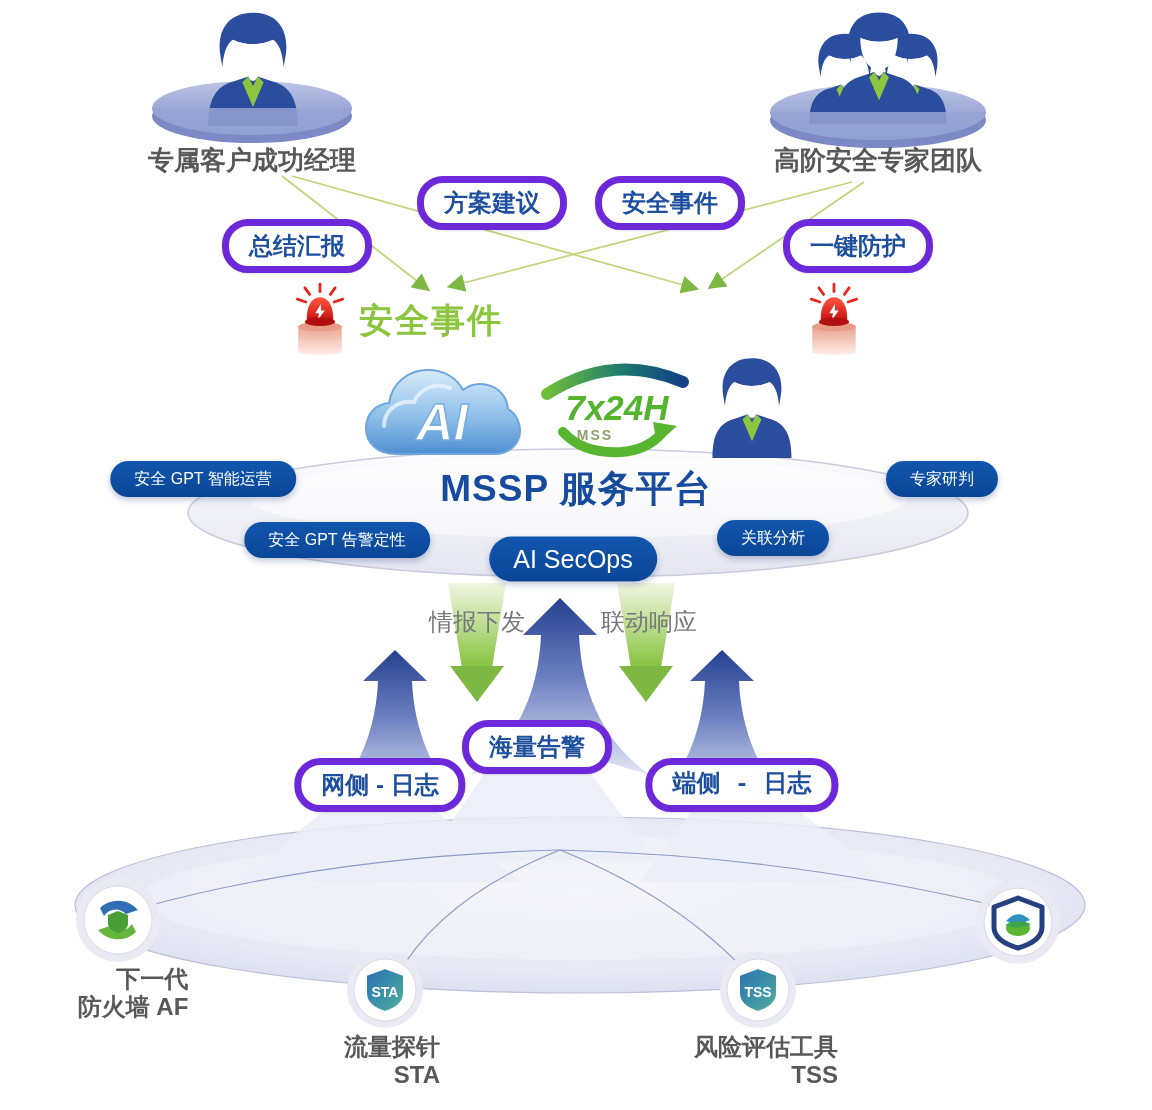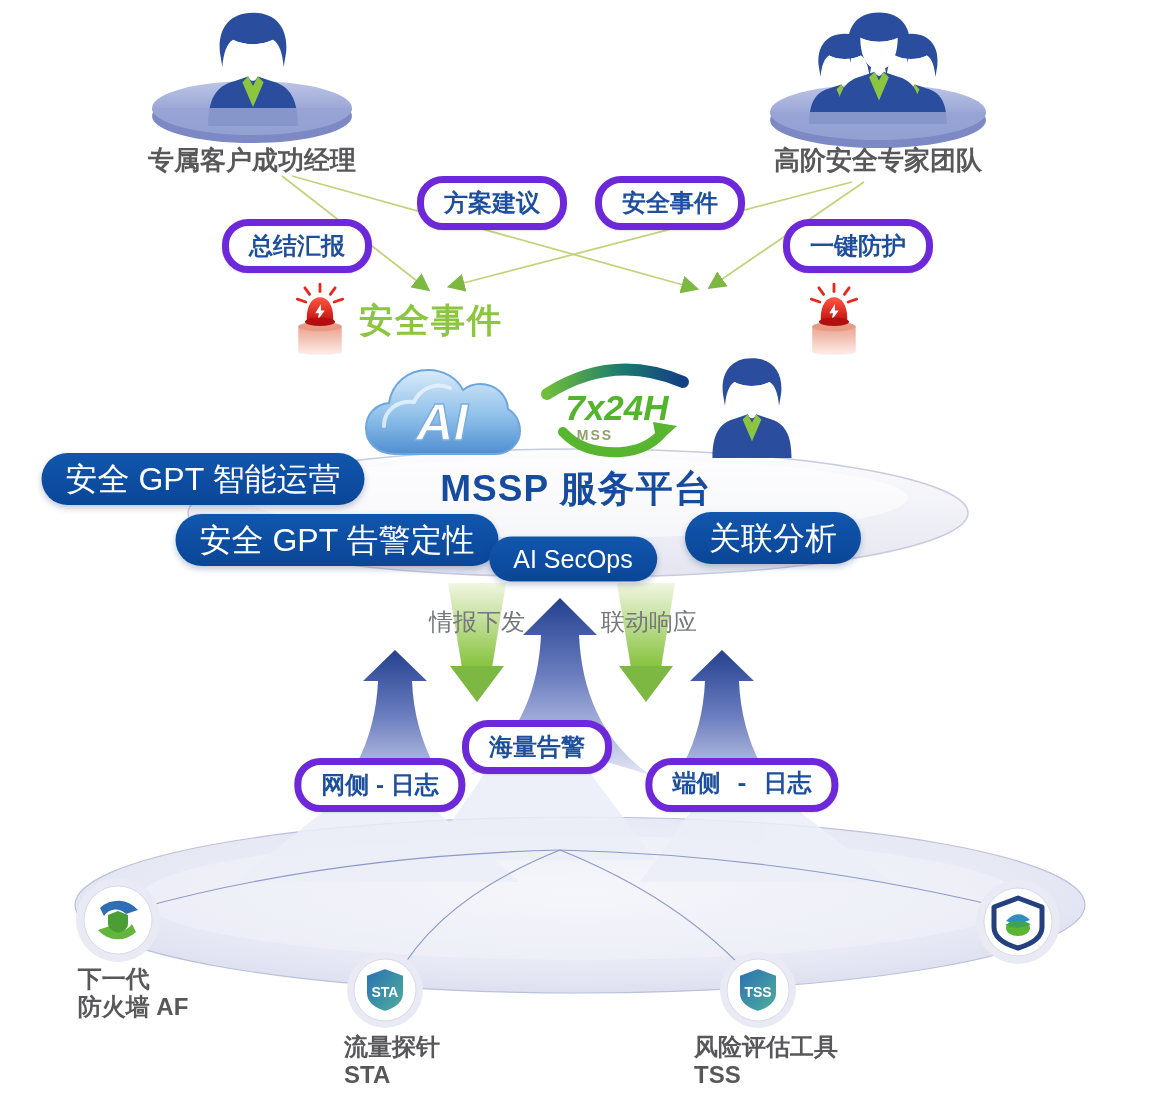--- a/index.html
+++ b/index.html
@@ -4,27 +4,27 @@
 <style>
   html,body{margin:0;padding:0;background:#ffffff;}
   body{width:1152px;height:1110px;overflow:hidden;font-family:"Liberation Sans",sans-serif;}
   .canvas{position:relative;width:1152px;height:1110px;background:#ffffff;}
   svg.bg{position:absolute;left:0;top:0;z-index:1;}
   .ctr{position:absolute;transform:translate(-50%,-50%);white-space:nowrap;z-index:3;}
   .pill{border:7px solid #6d28d9;border-radius:26px;background:#ffffff;color:#1d4f9e;
         font-size:24px;font-weight:600;padding:8px 20px;line-height:1;
         box-shadow:0 1px 2px rgba(60,80,140,.15);}
   .pill-dark{background:linear-gradient(180deg,#1156ad,#0a4697);border-radius:27px;color:#ffffff;
-        font-size:32px;font-weight:500;padding:10px 24px;line-height:1;
+        font-size:16px;font-weight:500;padding:10px 24px;line-height:1;
         box-shadow:0 3px 6px rgba(20,50,110,.28);}
   .actor-label{font-size:26px;font-weight:700;color:#58585b;}
   .event-label{font-size:34px;font-weight:800;color:#8cc63f;letter-spacing:2px;}
   .flow-label{font-size:24px;font-weight:500;color:#76777a;}
   .platform-title{font-size:37px;font-weight:800;color:#174b9e;letter-spacing:1px;}
-  .device-label{font-size:24px;font-weight:700;color:#58585b;text-align:left;line-height:1.18;}
+  .device-label{font-size:24px;font-weight:700;color:#58585b;text-align:right;line-height:1.18;}
   .device-label span{display:block;}
 </style>
 </head>
 <body>
 
 <div class="canvas">
 
   <svg class="bg" width="1152" height="1110" viewBox="0 0 1152 1110">
     <defs>
       <marker id="ah" markerWidth="10" markerHeight="10" refX="7" refY="5" orient="auto">
@@ -213,20 +213,21 @@
 
   <div class="ctr pill" style="left:492px;top:203px;">方案建议</div>
   <div class="ctr pill" style="left:670px;top:203px;">安全事件</div>
   <div class="ctr pill" style="left:297px;top:246px;">总结汇报</div>
   <div class="ctr pill" style="left:858px;top:246px;">一键防护</div>
 
   <div class="ctr event-label" style="left:431px;top:321px;">安全事件</div>
 
   <div class="ctr platform-title" style="left:576px;top:489px;">MSSP 服务平台</div>
   <div class="ctr pill-dark" style="left:203px;top:479px;">安全 GPT 智能运营</div>
+  <div class="ctr pill-dark" style="left:942px;top:479px;">专家研判</div>
   <div class="ctr pill-dark" style="left:337px;top:540px;">安全 GPT 告警定性</div>
   <div class="ctr pill-dark" style="left:773px;top:538px;">关联分析</div>
   <div class="ctr pill-dark" style="left:573px;top:559px;font-size:25px;">AI SecOps</div>
 
   <div class="ctr flow-label" style="left:477px;top:622px;text-align:center;">情报下发</div>
   <div class="ctr flow-label" style="left:649px;top:622px;">联动响应</div>
 
   <div class="ctr pill" style="left:537px;top:747px;">海量告警</div>
   <div class="ctr pill" style="left:380px;top:785px;">网侧 - 日志</div>
   <div class="ctr pill" style="left:742px;top:785px;font-family:Liberation Mono, monospace;">端侧 - 日志</div>

